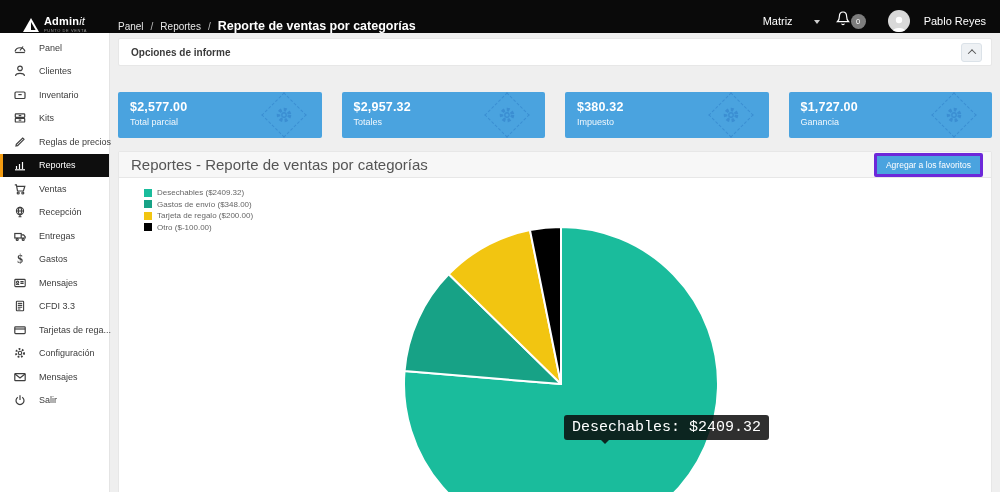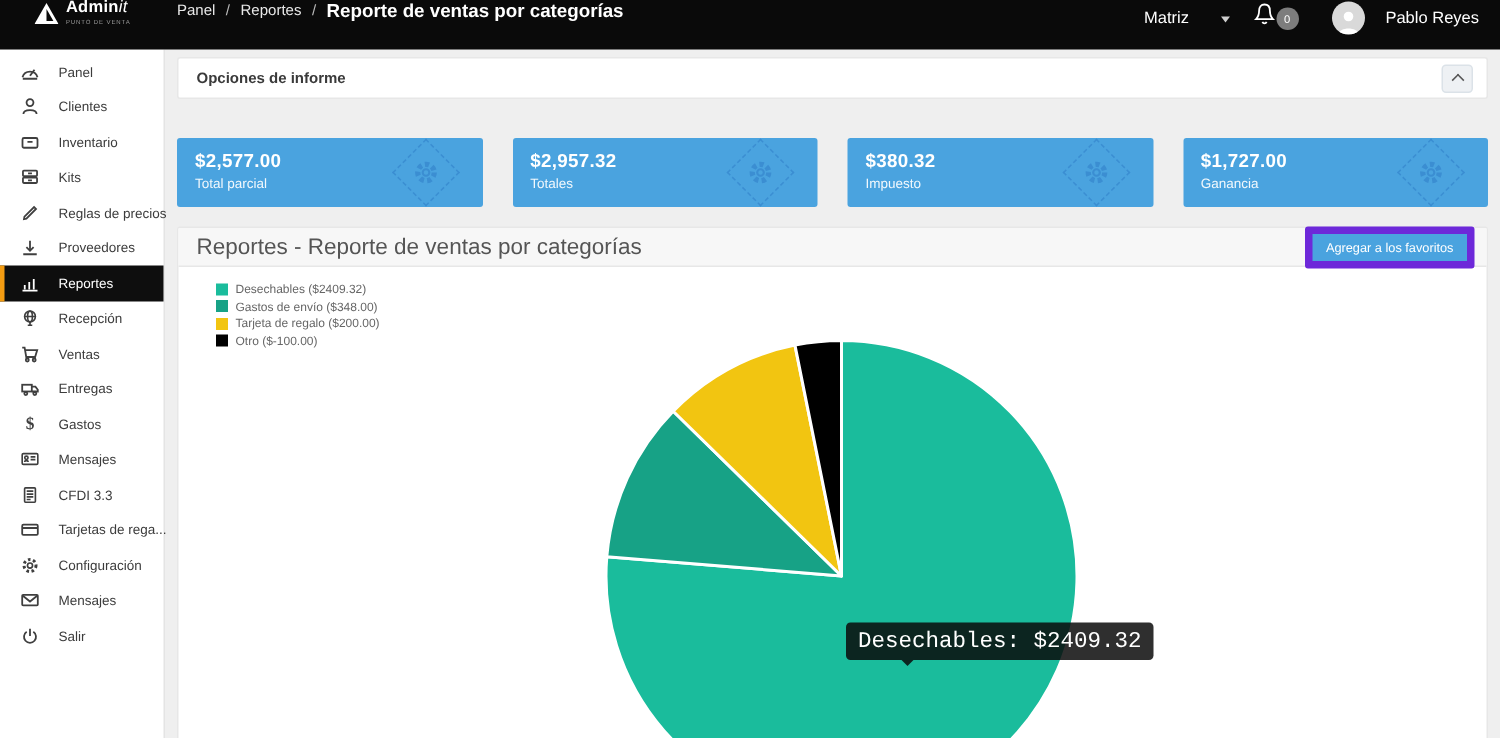--- a/index.html
+++ b/index.html
@@ -1,21 +1,21 @@
 <!DOCTYPE html>
 <html><head>
 <meta charset="utf-8">
 <style>
   * { margin:0; padding:0; box-sizing:border-box; }
   html,body { width:1000px; height:492px; overflow:hidden; background:#efefef;
     font-family:"Liberation Sans", sans-serif; }
 
   
   .topbar { position:absolute; left:0; top:0; width:1000px; height:33px; background:#0a0a0a;
-    display:flex; align-items:flex-start; color:#fff; z-index:10; }
+    display:flex; align-items:flex-end; color:#fff; z-index:10; }
   .brand { width:110px; display:flex; align-items:center; justify-content:center; gap:5px; }
   .brand-triangle { width:16px; height:14px; }
   .brand-text { line-height:1; }
   .brand-name { font-size:11px; font-weight:bold; color:#fff; letter-spacing:.2px; }
   .brand-name i { font-weight:normal; }
   .brand-tagline { font-size:4px; color:#9a9a9a; letter-spacing:.6px; margin-top:2px; }
   .breadcrumb { display:flex; align-items:center; gap:7px; margin-left:8px; }
   .crumb { font-size:10px; color:#e8e8e8; cursor:pointer; }
   .crumb-sep { font-size:10px; color:#bbb; }
   .crumb-current { font-size:12.5px; font-weight:bold; color:#fff; }
@@ -60,21 +60,21 @@
   .stat-value { font-size:12.5px; font-weight:bold; letter-spacing:.2px; }
   .stat-label { font-size:9px; color:rgba(255,255,255,.92); margin-top:3px; }
   .card-decor { position:absolute; right:22px; top:50%; transform:translateY(-50%) rotate(45deg);
     width:32px; height:32px; border:1.5px dashed #3b8ed2; display:flex; align-items:center; justify-content:center; }
   .card-decor svg { transform:rotate(-45deg); }
 
   .report-panel { margin-top:13px; background:#fff; border:1px solid #e7e7e7; border-radius:2px; }
   .report-header { height:26px; background:#f7f7f7; border-bottom:1px solid #e7e7e7;
     display:flex; align-items:center; justify-content:space-between; padding:0 8px 0 12px; }
   .report-title { font-size:15px; color:#555; }
-  .fav-btn { background:#4aa3df; color:#fff; border:5px solid #6d28d9; border-radius:2px;
+  .fav-btn { background:#4aa3df; color:#fff; border:3px solid #6d28d9; border-radius:2px;
     font-size:8.5px; padding:4px 9px; cursor:pointer; font-family:inherit; }
   .report-body { position:relative; height:331px; overflow:hidden; }
 
   .legend { position:absolute; left:25px; top:10px; z-index:3; }
   .legend-row { display:flex; align-items:center; gap:5px; margin-bottom:2.5px; }
   .legend-swatch { width:8px; height:8px; flex:0 0 8px; }
   .legend-label { font-size:8px; color:#666; }
 
   .pie-svg { position:absolute; left:281px; top:45px; z-index:1; }
 
@@ -172,64 +172,54 @@
 
   <div class="side-item">
     <span class="si-icon">
       <svg width="14" height="14" viewBox="0 0 14 14" fill="none" stroke-width="1.2">
           <path d="M3 11 L4.6 10.7 L11 4.3 L9.7 3 L3.3 9.4 Z"></path>
         </svg>
     </span>
     <span class="si-label">Reglas de precios</span>
   </div>
 
-  <div class="side-item">
-    <span class="si-icon">
-      <svg width="14" height="14" viewBox="0 0 14 14" fill="none" stroke-width="1.2">
-          <path d="M7 2.5 V8.8"></path>
-          <path d="M4.6 6.8 L7 9.2 L9.4 6.8"></path>
-          <path d="M2.5 11.5 H11.5"></path>
-        </svg>
-    </span>
-    <span class="si-label">Proveedores</span>
-  </div>
 
   <div class="side-item active" style="border-left-color: rgb(243, 156, 18);">
     <span class="si-icon">
       <svg width="14" height="14" viewBox="0 0 14 14" fill="none" stroke-width="1.2">
           <path d="M3.5 11 V8"></path>
           <path d="M6.5 11 V6"></path>
           <path d="M9.5 11 V4"></path>
           <path d="M2 11.8 H12"></path>
         </svg>
     </span>
     <span class="si-label">Reportes</span>
+  </div>
+
+  <div class="side-item">
+    <span class="si-icon">
+      <svg width="14" height="14" viewBox="0 0 14 14" fill="none" stroke-width="1.2">
+          <path d="M1.8 2.8 H3.4 L4.5 9 H10.4 L11.8 4.4 H4"></path>
+          <circle cx="5.2" cy="11" r="1"></circle>
+          <circle cx="9.8" cy="11" r="1"></circle>
+        </svg>
+    </span>
+    <span class="si-label">Ventas</span>
   </div>
 
   <div class="side-item">
     <span class="si-icon">
       <svg width="14" height="14" viewBox="0 0 14 14" fill="none" stroke-width="1.1">
           <circle cx="7" cy="6" r="3.6"></circle>
           <ellipse cx="7" cy="6" rx="1.6" ry="3.6"></ellipse>
           <path d="M3.4 6 H10.6"></path>
           <path d="M7 9.6 V11.8 M5.5 11.8 H8.5"></path>
         </svg>
     </span>
     <span class="si-label">Recepción</span>
-  </div>
-
-  <div class="side-item">
-    <span class="si-icon">
-      <svg width="14" height="14" viewBox="0 0 14 14" fill="none" stroke-width="1.2">
-          <path d="M1.8 2.8 H3.4 L4.5 9 H10.4 L11.8 4.4 H4"></path>
-          <circle cx="5.2" cy="11" r="1"></circle>
-          <circle cx="9.8" cy="11" r="1"></circle>
-        </svg>
-    </span>
-    <span class="si-label">Ventas</span>
   </div>
 
   <div class="side-item">
     <span class="si-icon">
       <svg width="14" height="14" viewBox="0 0 14 14" fill="none" stroke-width="1.2">
           <rect x="1.8" y="4.5" width="6.4" height="4.5"></rect>
           <path d="M8.2 5.8 H10.6 L12.2 7.8 V9 H8.2"></path>
           <circle cx="4.2" cy="10.4" r="1"></circle>
           <circle cx="10.2" cy="10.4" r="1"></circle>
         </svg>

